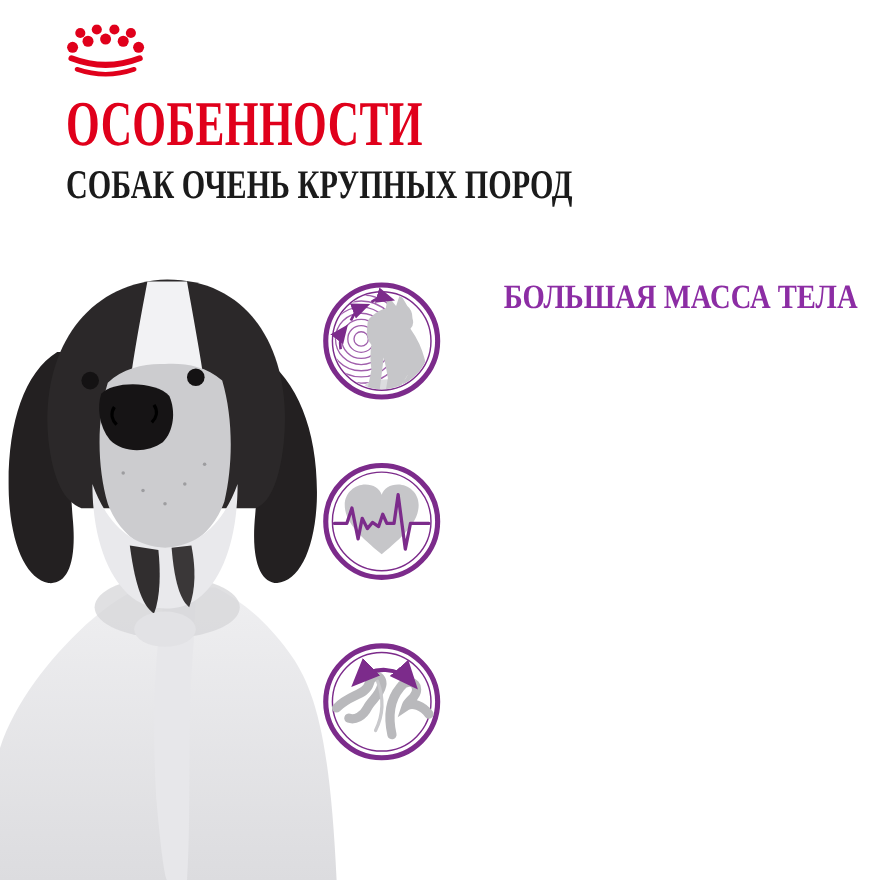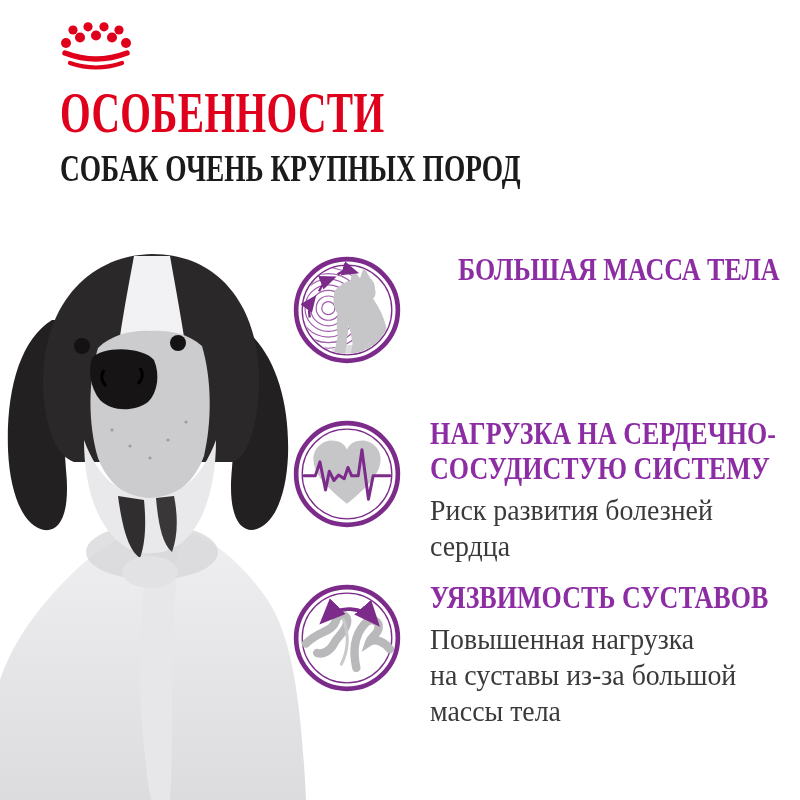--- a/index.html
+++ b/index.html
@@ -144,42 +144,26 @@
 
   <div id="icon-2" class="feature-icon">
     <svg viewBox="0 0 120 120" width="112" height="112">
       <circle cx="60" cy="60" r="54.5" fill="#ffffff" stroke="#7c2b8b" stroke-width="5"></circle>
       <circle cx="60" cy="60" r="48" fill="none" stroke="#7c2b8b" stroke-width="1.4"></circle>
       <path d="M60,92 C38,74 24,60 24,44 C24,32 34,24 44,24 C52,24 58,28 60,34 C62,28 68,24 76,24 C86,24 96,32 96,44 C96,60 82,74 60,92 Z" fill="#c6c6c9"></path>
       <path d="M14,62 L26,62 L31,47 L37,77 L41,57 L46,67 L51,61 L57,65 L61,53 L65,62 L72,62 L76,34 L83,87 L88,62 L106,62" fill="none" stroke="#7c2b8b" stroke-width="3.2" stroke-linejoin="round" stroke-linecap="round"></path>
     </svg>
   </div>
 
-  <div id="text-2" class="feature-text">
-    <div class="f-title-line">НАГРУЗКА НА СЕРДЕЧНО-</div>
-    <div class="f-title-line">СОСУДИСТУЮ СИСТЕМУ</div>
-    <div class="f-desc">
-      <div class="f-desc-line">Риск развития болезней</div>
-      <div class="f-desc-line">сердца</div>
-    </div>
-  </div>
 
   <div id="icon-3" class="feature-icon">
     <svg viewBox="0 0 120 120" width="112" height="112">
       <circle cx="60" cy="60" r="54.5" fill="#ffffff" stroke="#7c2b8b" stroke-width="5"></circle>
       <circle cx="60" cy="60" r="48" fill="none" stroke="#7c2b8b" stroke-width="1.4"></circle>
       <path d="M16,66 C30,52 44,54 48,42 C50,32 62,34 60,44 C58,54 50,58 46,66 C42,74 34,78 28,76" fill="none" stroke="#b9b9bc" stroke-width="9" stroke-linecap="round"></path>
       <path d="M56,40 C62,56 62,72 54,88" fill="none" stroke="#c9c9cc" stroke-width="3.2" stroke-linecap="round"></path>
       <path d="M70,92 C66,74 68,58 78,46 C84,38 94,40 94,48 C94,56 86,58 84,64 C90,60 100,64 106,72" fill="none" stroke="#b9b9bc" stroke-width="9" stroke-linecap="round"></path>
       <path d="M36,40 C52,24 76,26 90,42" fill="none" stroke="#7c2b8b" stroke-width="4" marker-start="url(#ah)" marker-end="url(#ah)"></path>
     </svg>
   </div>
 
-  <div id="text-3" class="feature-text">
-    <div class="f-title-line">УЯЗВИМОСТЬ СУСТАВОВ</div>
-    <div class="f-desc">
-      <div class="f-desc-line">Повышенная нагрузка</div>
-      <div class="f-desc-line">на суставы из-за большой</div>
-      <div class="f-desc-line">массы тела</div>
-    </div>
-  </div>
 
 </div>
 
 </body></html>

